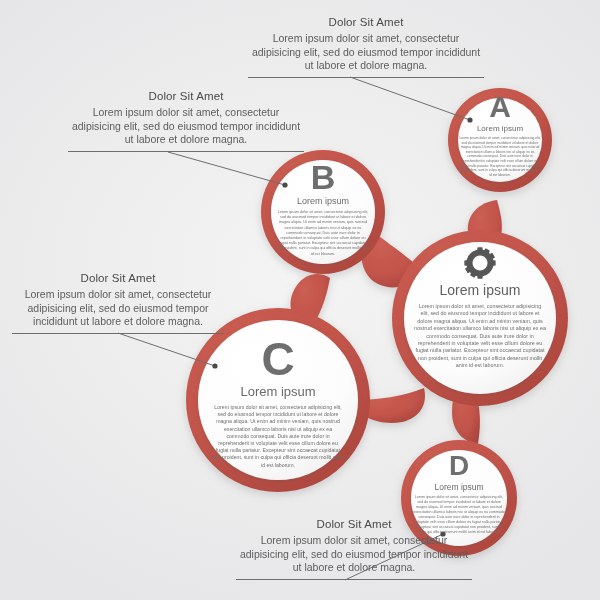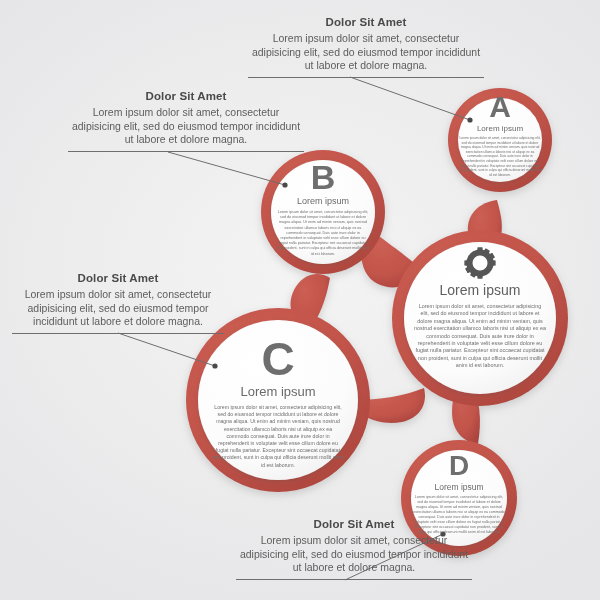--- a/index.html
+++ b/index.html
@@ -13,21 +13,21 @@
   #stage{
     position:absolute;inset:0;
     background:
       radial-gradient(ellipse 70% 60% at 50% 45%, #f4f4f5 0%, #ececed 60%, #e6e6e8 100%);
   }
   svg.layer{position:absolute;left:0;top:0;width:600px;height:600px;}
 
   
   .callout{position:absolute;}
   .callout .head{
-    font-size:11.5px;font-weight:bold;color:#4a4a4a;
+    font-size:11.5px;font-weight:normal;color:#4a4a4a;
     text-align:center;margin:0 0 4px 0;letter-spacing:.1px;
   }
   .callout .body{
     font-size:10.5px;line-height:13.5px;color:#5d5d5d;
     text-align:center;margin:0;
   }
   .callout .rule{
     height:1px;background:#6e6e6e;margin-top:4px;
   }
 

